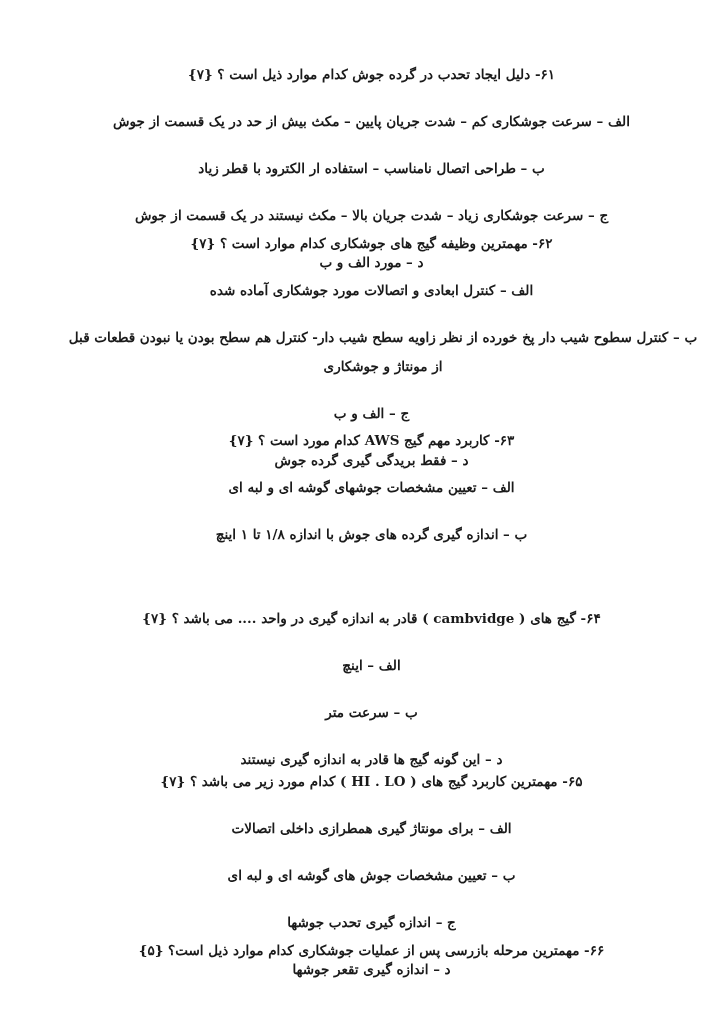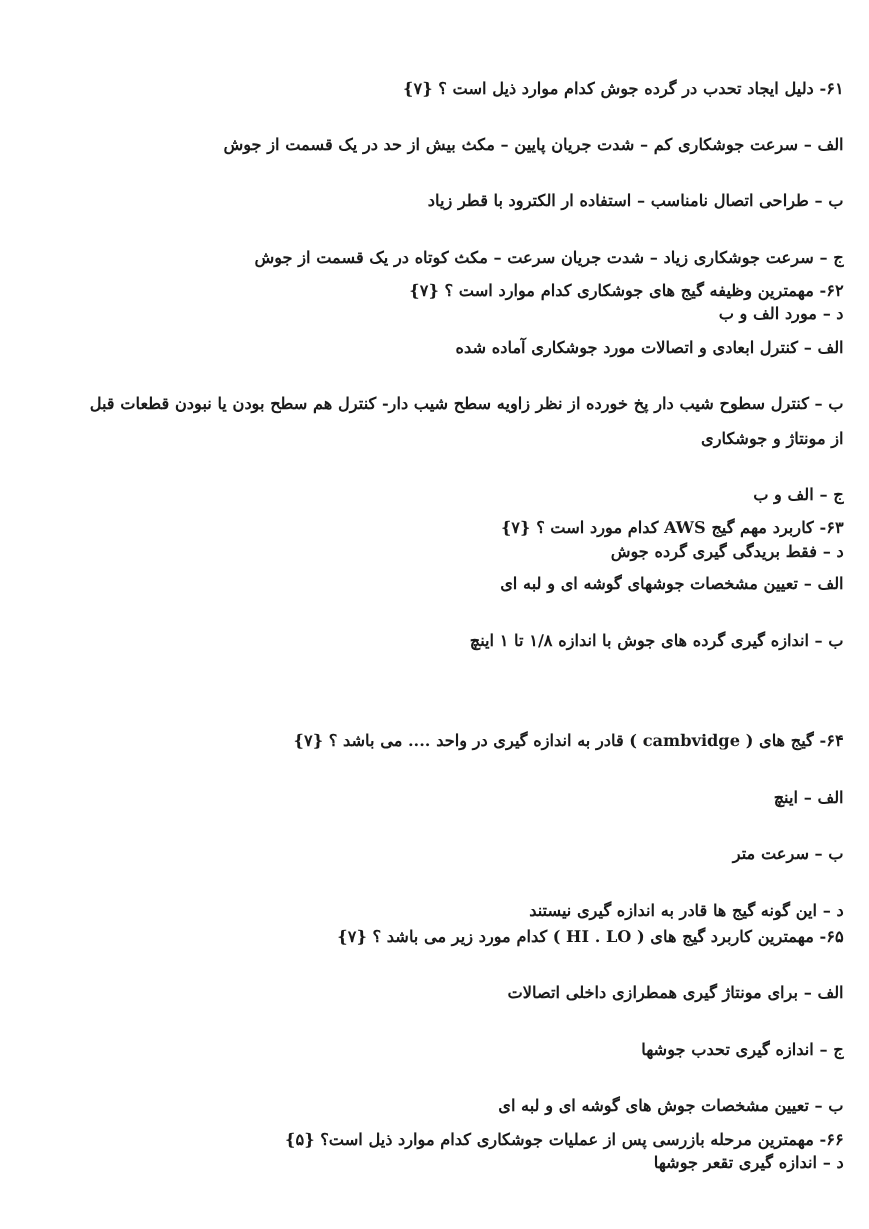--- a/index.html
+++ b/index.html
@@ -21,21 +21,21 @@
       top: 0;
       width: 724px;
       height: 1024px;
       direction: rtl;
     }
     .question {
       position: absolute;
       right: 21px;
       left: 40px;
       direction: rtl;
-      text-align: right;
+      text-align: center;
     }
     .line {
       display: block;
       height: 29px;
       line-height: 29px;
       font-size: 13.5px;
       white-space: nowrap;
       unicode-bidi: plaintext;
     }
     .line.wrap {
@@ -59,21 +59,21 @@
   </style>
 </head>
 <body>
 
 <div class="page">
 
   <div class="question" id="q61">
     <span class="line q-title">۶۱- دلیل ایجاد تحدب در گرده جوش کدام موارد ذیل است ؟ {۷}</span>
     <span class="line opt">الف – سرعت جوشکاری کم – شدت جریان پایین – مکث بیش از حد در یک قسمت از جوش</span>
     <span class="line opt">ب – طراحی اتصال نامناسب – استفاده ار الکترود با قطر زیاد</span>
-    <span class="line opt">ج – سرعت جوشکاری زیاد – شدت جریان سرعت – مکث کوتاه در یک قسمت از جوش</span>
+    <span class="line opt">ج – سرعت جوشکاری زیاد – شدت جریان بالا – مکث نیستند در یک قسمت از جوش</span>
     <span class="line opt">د – مورد الف و ب</span>
   </div>
 
   <div class="question" id="q62">
     <span class="line q-title">۶۲- مهمترین وظیفه گیج های جوشکاری کدام موارد است ؟ {۷}</span>
     <span class="line opt">الف – کنترل ابعادی و اتصالات مورد جوشکاری آماده شده</span>
     <span class="line opt wrap opt-b">ب – کنترل سطوح شیب دار پخ خورده از نظر زاویه سطح شیب دار- کنترل هم سطح بودن یا نبودن قطعات قبل از مونتاژ و جوشکاری</span>
     <span class="line opt">ج – الف و ب</span>
     <span class="line opt">د – فقط بریدگی گیری گرده جوش</span>
   </div>
@@ -87,22 +87,22 @@
   <div class="question" id="q64">
     <span class="line q-title">۶۴- گیج های ( cambvidge ) قادر به اندازه گیری در واحد .... می باشد ؟ {۷}</span>
     <span class="line opt">الف – اینچ</span>
     <span class="line opt">ب – سرعت متر</span>
     <span class="line opt">د – این گونه گیج ها قادر به اندازه گیری نیستند</span>
   </div>
 
   <div class="question" id="q65">
     <span class="line q-title">۶۵- مهمترین کاربرد گیج های ( HI . LO ) کدام مورد زیر می باشد ؟ {۷}</span>
     <span class="line opt">الف – برای مونتاژ گیری همطرازی داخلی اتصالات</span>
+    <span class="line opt">ب – تعیین مشخصات جوش های گوشه ای و لبه ای</span>
     <span class="line opt">ج – اندازه گیری تحدب جوشها</span>
-    <span class="line opt">ب – تعیین مشخصات جوش های گوشه ای و لبه ای</span>
     <span class="line opt">د – اندازه گیری تقعر جوشها</span>
   </div>
 
   <div class="question" id="q66">
     <span class="line q-title">۶۶- مهمترین مرحله بازرسی پس از عملیات جوشکاری کدام موارد ذیل است؟ {۵}</span>
   </div>
 
 </div>
 
 </body></html>

